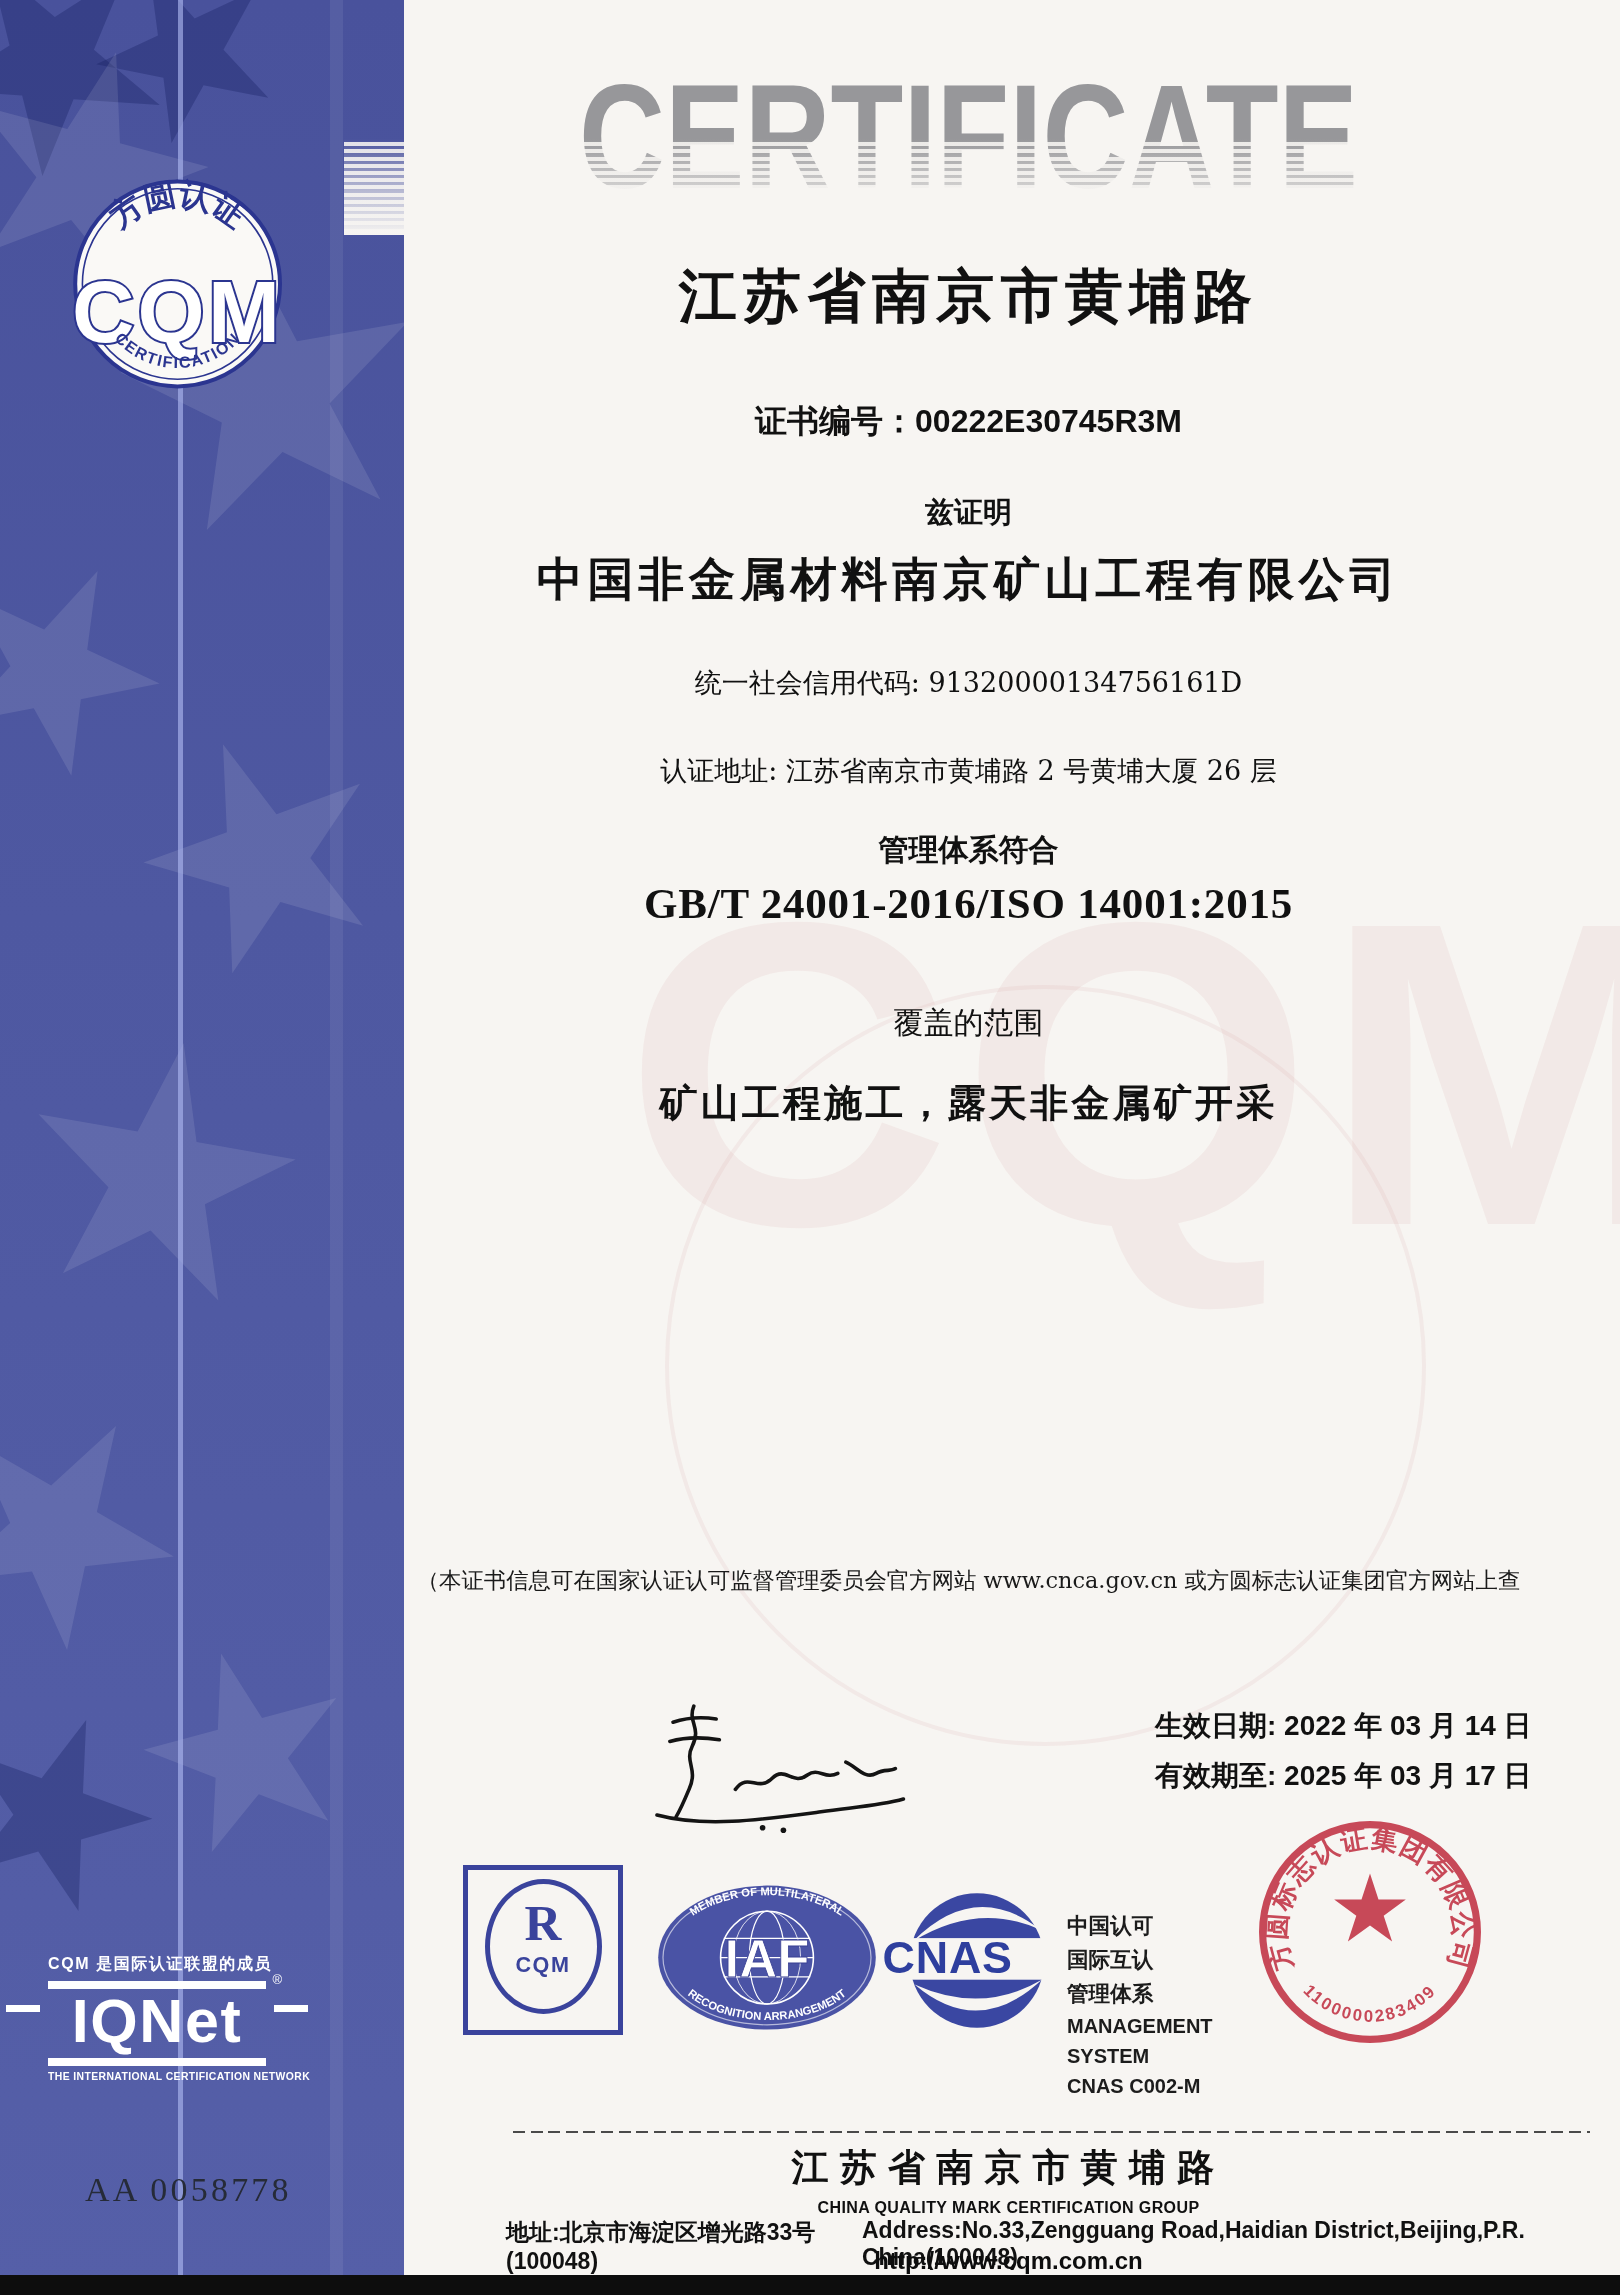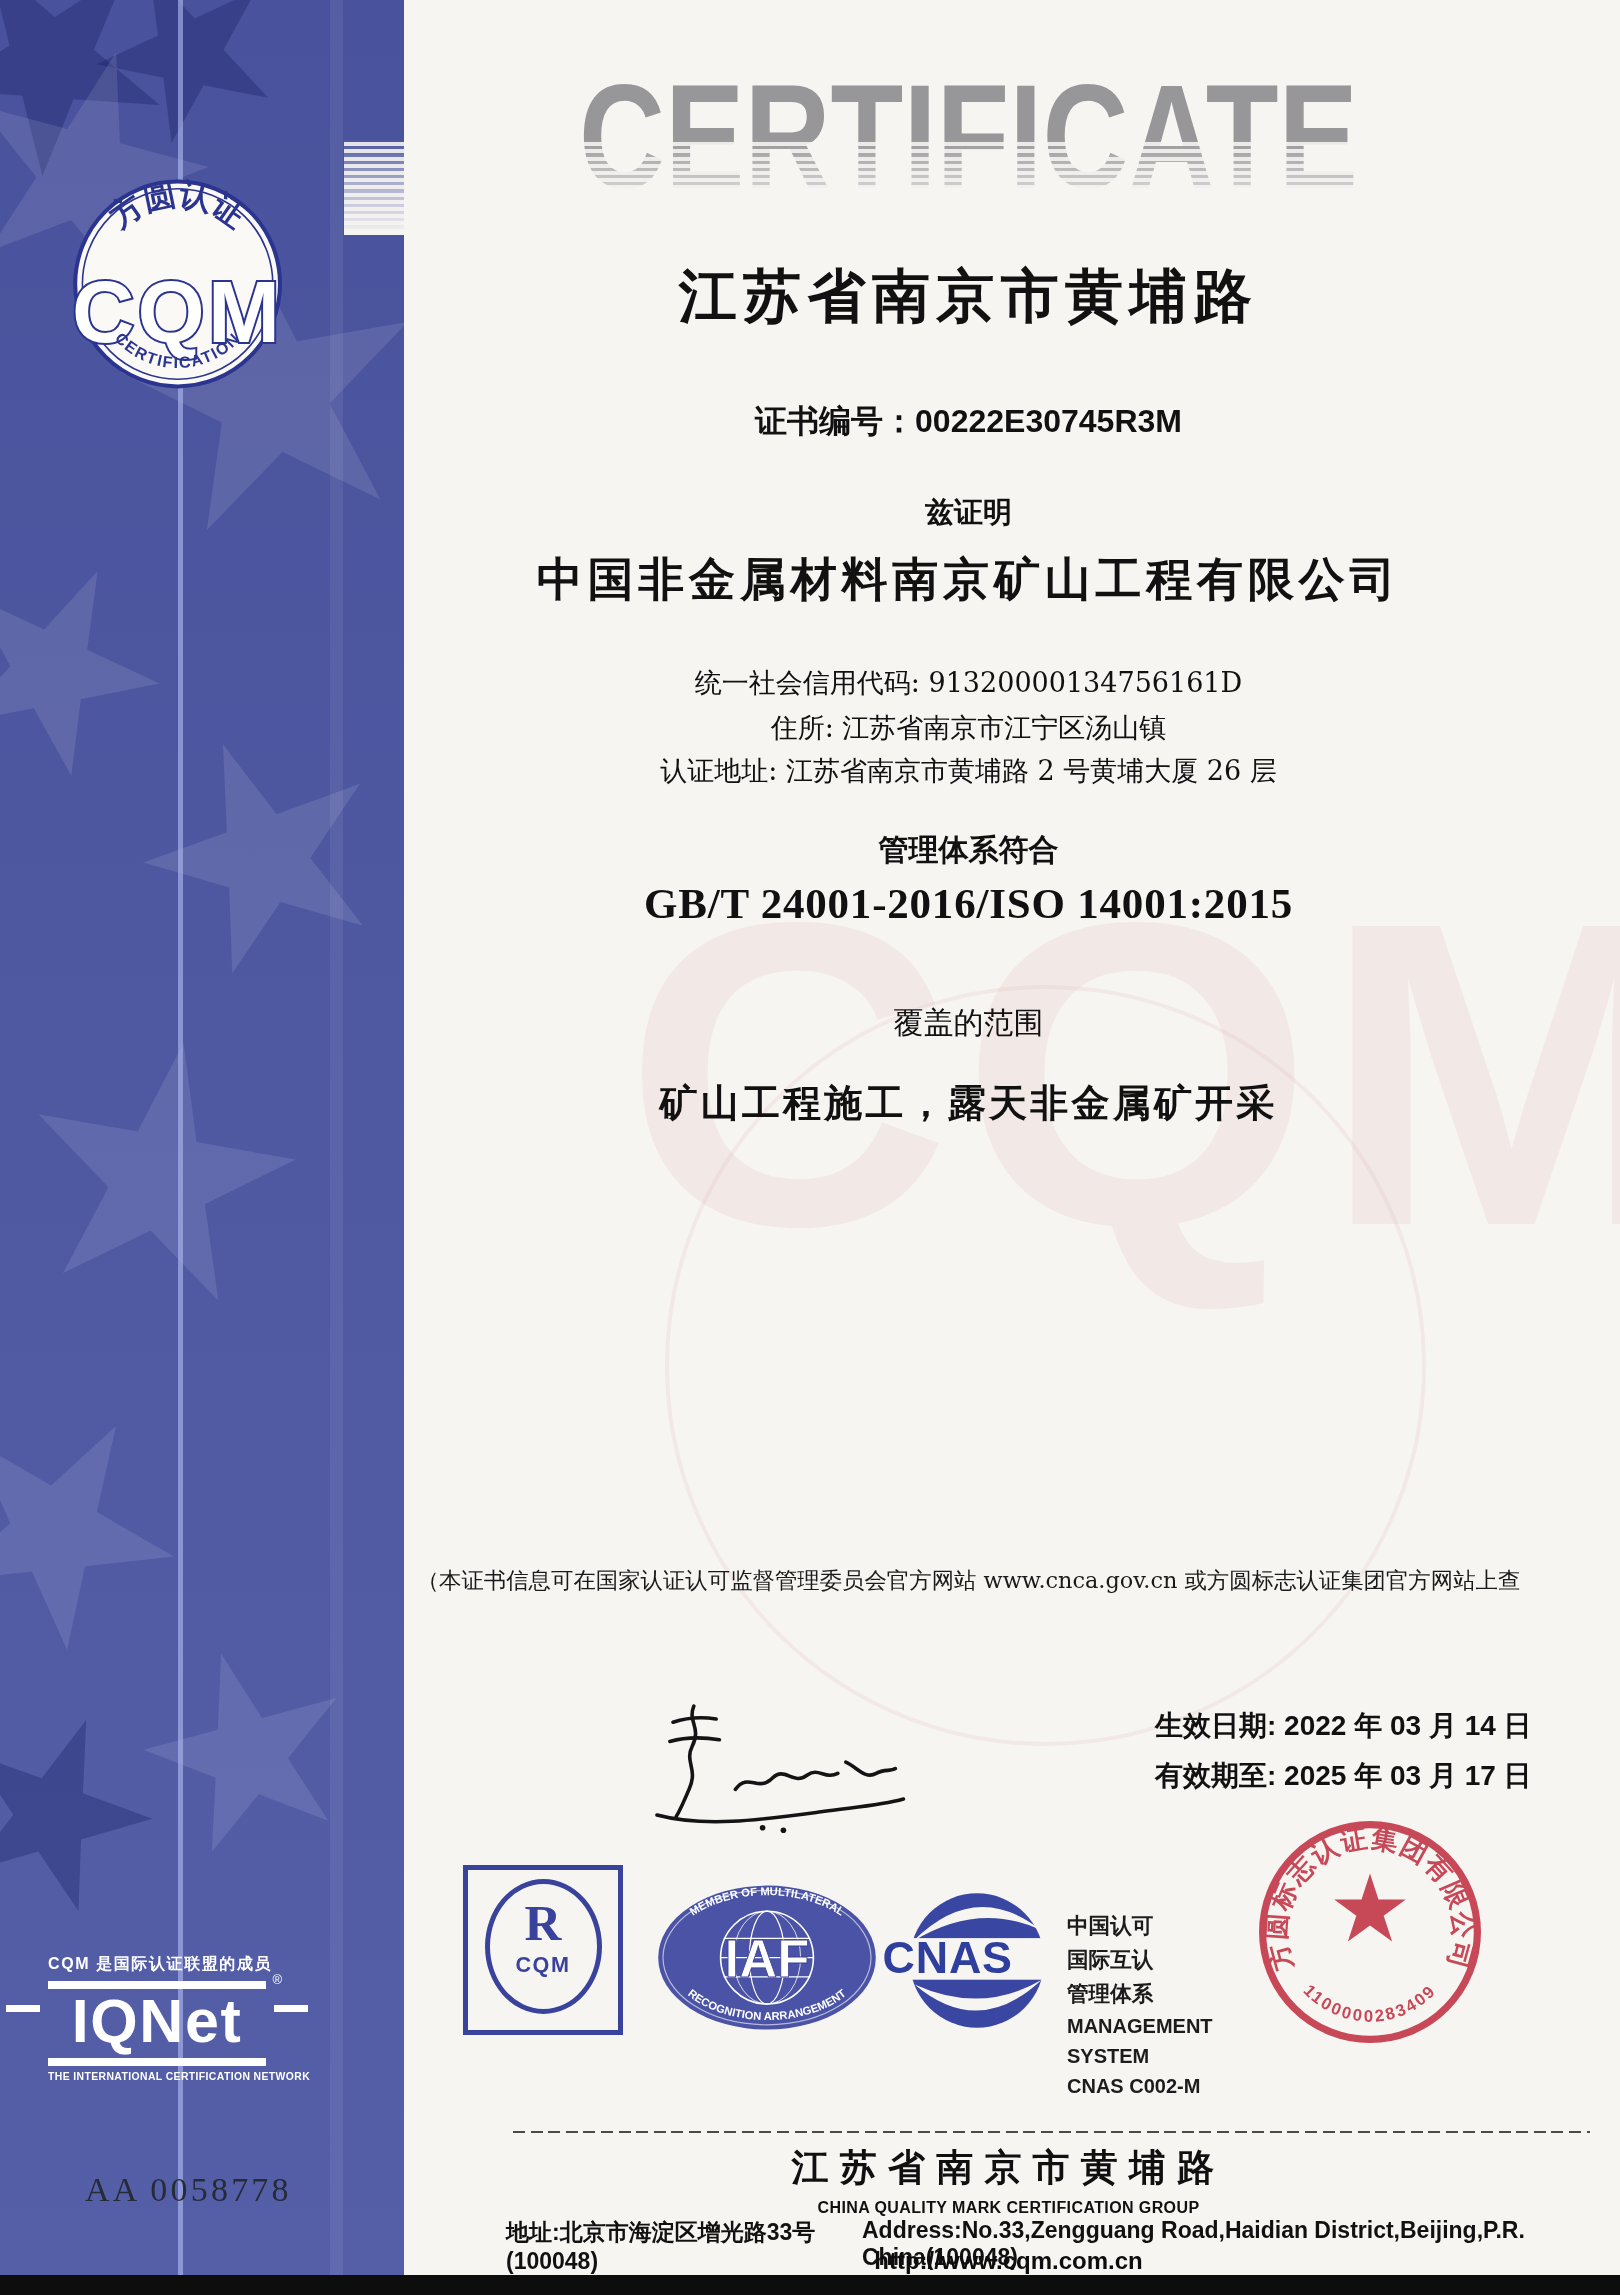--- a/index.html
+++ b/index.html
@@ -136,21 +136,20 @@
     <div class="cline doc-title">江苏省南京市黄埔路</div>
 
     <div class="cline certno">
       <span>证书编号：</span><span>00222E30745R3M</span>
     </div>
 
     <div class="cline hereby">兹证明</div>
 
     <div class="cline company serifcn">中国非金属材料南京矿山工程有限公司</div>
     <div class="cline credit serifcn">统一社会信用代码: 91320000134756161D</div>
-    <div class="cline residence serifcn">住所: 江苏省南京市江宁区汤山镇</div>
     <div class="cline certaddr serifcn">认证地址: 江苏省南京市黄埔路 2 号黄埔大厦 26 层</div>
 
     <div class="cline conform">管理体系符合</div>
     <div class="cline standard">GB/T 24001-2016/ISO 14001:2015</div>
 
     <div class="cline scopelabel">覆盖的范围</div>
     <div class="cline scope serifcn">矿山工程施工，露天非金属矿开采</div>
 
     <div class="cline note serifcn" style="top:1563px;">
       <div>（本证书信息可在国家认证认可监督管理委员会官方网站 www.cnca.gov.cn 或方圆标志认证集团官方网站上查</div>

